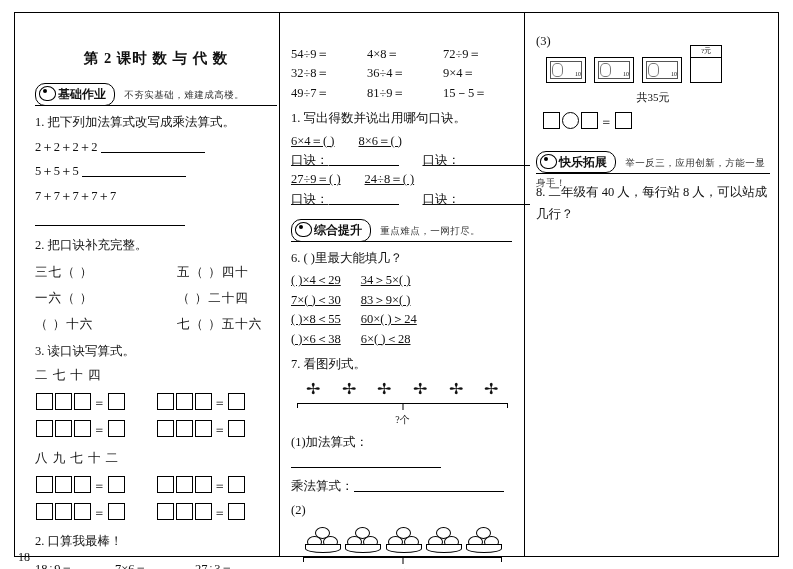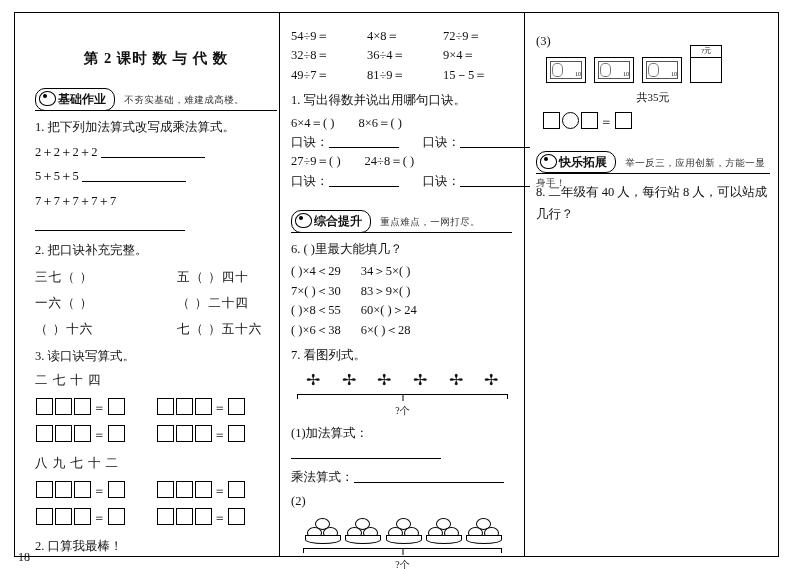--- a/index.html
+++ b/index.html
@@ -41,21 +41,21 @@
     font-size:14.5px;
     font-weight:bold;
     letter-spacing:1px;
     margin:20px 0 14px 0;
   }
 
   
   .banner{
     position:relative;
     height:22px;
-    margin:19px 0 8px 0;
+    margin:10px 0 8px 0;
   }
   .banner .pill{
     display:inline-block;
     border:1px solid #000;
     border-radius:10px;
     padding:1px 8px 1px 22px;
     font-size:12px;
     font-weight:bold;
     background:#fff;
     position:relative;
@@ -129,20 +129,21 @@
   .cols3{
     display:flex;
     justify-content:flex-start;
     gap:18px;
   }
   .cols3 > div{white-space:nowrap;min-width:62px;}
 
   .cols2{
     display:flex;
     gap:36px;
+    text-decoration:underline;
   }
   .cols2 > div{white-space:nowrap;}
 
   .fig-birds{
     position:relative;
     margin:8px 0 2px 0;
     height:46px;
   }
   .birds{
     display:flex;
@@ -342,21 +343,21 @@
       <div class="q" style="margin-top:9px;">2. 口算我最棒！</div>
       <div class="cols3" style="margin-top:8px;">
         <div>18÷9＝</div>
         <div>7×6＝</div>
         <div>27÷3＝</div>
       </div>
     </div>
 
     <div class="col col2">
 
-      <div class="cols3" style="gap:14px;">
+      <div class="cols3" style="gap:14px;margin-top:18px;">
         <div>54÷9＝</div>
         <div>4×8＝</div>
         <div>72÷9＝</div>
       </div>
       <div class="cols3" style="gap:14px;">
         <div>32÷8＝</div>
         <div>36÷4＝</div>
         <div>9×4＝</div>
       </div>
       <div class="cols3" style="gap:14px;">

